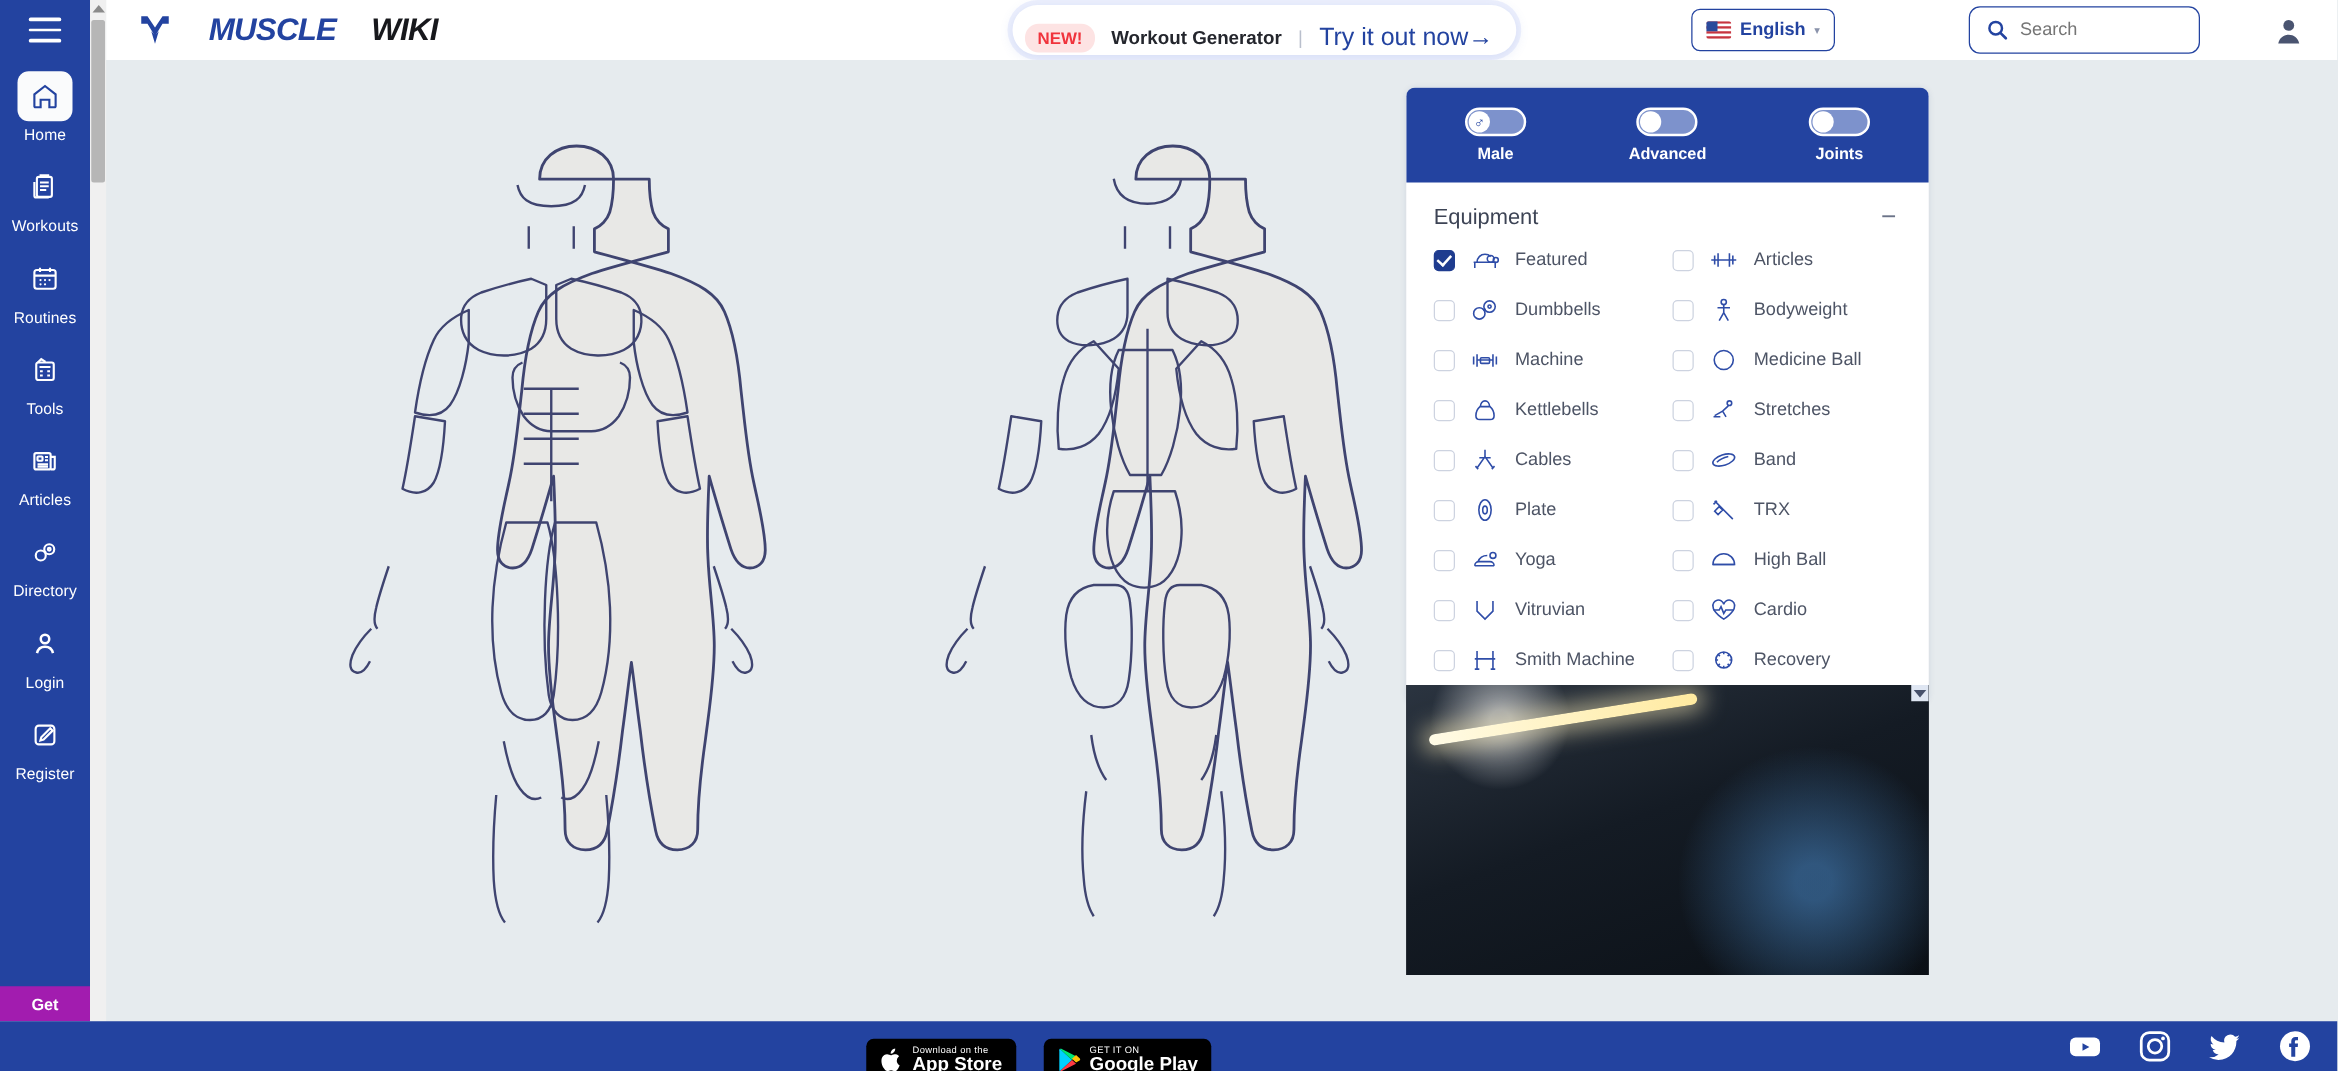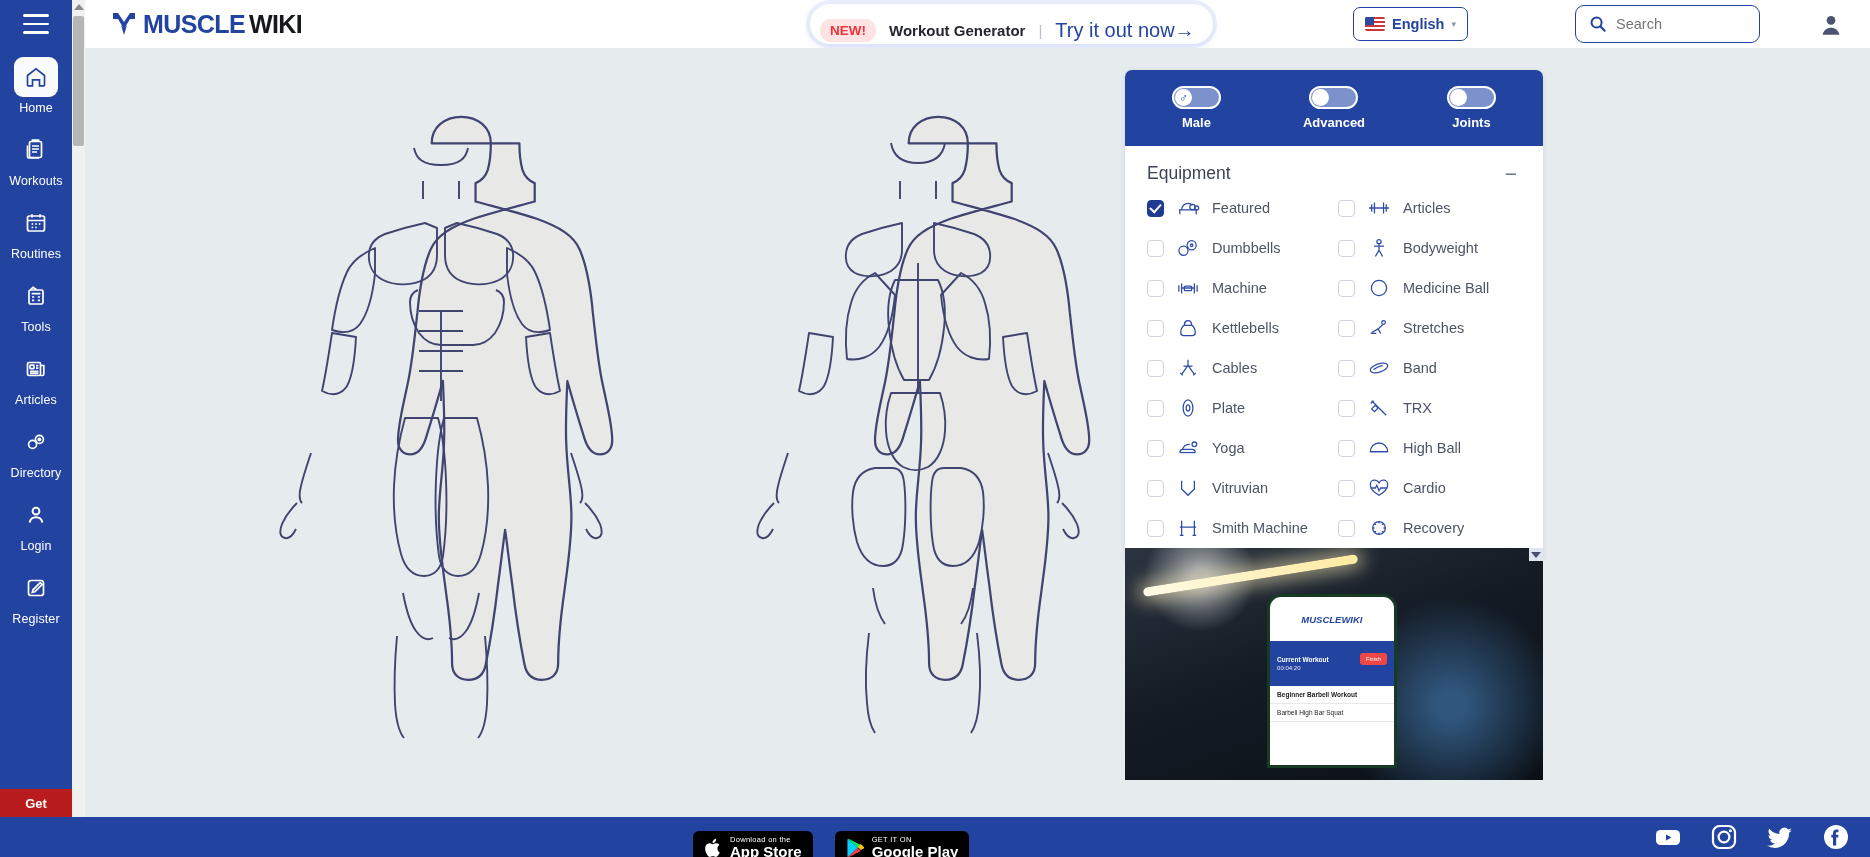--- a/index.html
+++ b/index.html
@@ -41,21 +41,21 @@
   }
   .nav-item.active .nav-ico { background: #fafbfc; }
   .nav-item.active .nav-ico svg { stroke: #2343a0; }
   .nav-ico svg { stroke: #fff; fill: none; stroke-width: 1.7; }
   .nav-label {
     font-size: 12.5px; color: #fff; margin-top: 4px;
     letter-spacing: .1px; white-space: nowrap;
   }
   .get-btn {
     position: absolute; left: 0; bottom: 0;
-    width: 72px; height: 28px; background: #b91c1c; color: #fff;
+    width: 72px; height: 28px; background: #a21caf; color: #fff;
     display: flex; align-items: center; justify-content: center;
     font-size: 13px; font-weight: 700; cursor: pointer;
   }
 
   
   .scroll-strip {
     position: absolute; left: 72px; top: 0;
     width: 13px; height: 817px; background: #f0f0f0;
   }
   .scroll-thumb {
@@ -71,22 +71,23 @@
   }
 
   
   .header {
     position: absolute; left: 85px; top: 0;
     width: 1785px; height: 48px; background: #fff;
     display: flex; align-items: center;
   }
   .logo { margin-left: 24px; display: flex; align-items: center; gap: 4px; cursor: pointer; }
   .logo-text {
-    font-size: 25px; font-weight: 800;
+    font-size: 25px; font-style: italic; font-weight: 800;
     letter-spacing: -.6px;
+    margin-left: 24px;
   }
   .logo-muscle { color: #2343a0; }
   .logo-wiki { color: #17181c; }
 
   .promo {
     position: absolute; left: 725px; top: 4px;
     height: 40px; background: #fff; border-radius: 22px;
     display: flex; align-items: center; gap: 13px;
     padding: 12px 18px 0 10px;
     box-shadow: 0 0 0 4px rgba(150,170,240,.16), 0 2px 10px rgba(80,110,210,.18);
@@ -735,30 +736,20 @@
           </span>
           <span class="eq-label">Recovery</span>
         </div>
 
       </div>
     </div>
 
     <div class="ad">
       <div class="ad-inner">
         <div class="ad-lamp"></div>
-        <div class="ad-phone">
-          <div class="ad-ph-logo">MUSCLEWIKI</div>
-          <div class="ad-ph-bar">
-            <div class="t1">Current Workout</div>
-            <div class="t2">00:04:20</div>
-          </div>
-          <div class="ad-ph-fin">Finish</div>
-          <div class="ad-ph-row">Beginner Barbell Workout</div>
-          <div class="ad-ph-row sub">Barbell High Bar Squat</div>
-        </div>
       </div>
       <div class="ad-close-real">
           <span></span>
         </div>
     </div>
   </div>
 
   <div class="footer">
 
     <div class="store-badges">

